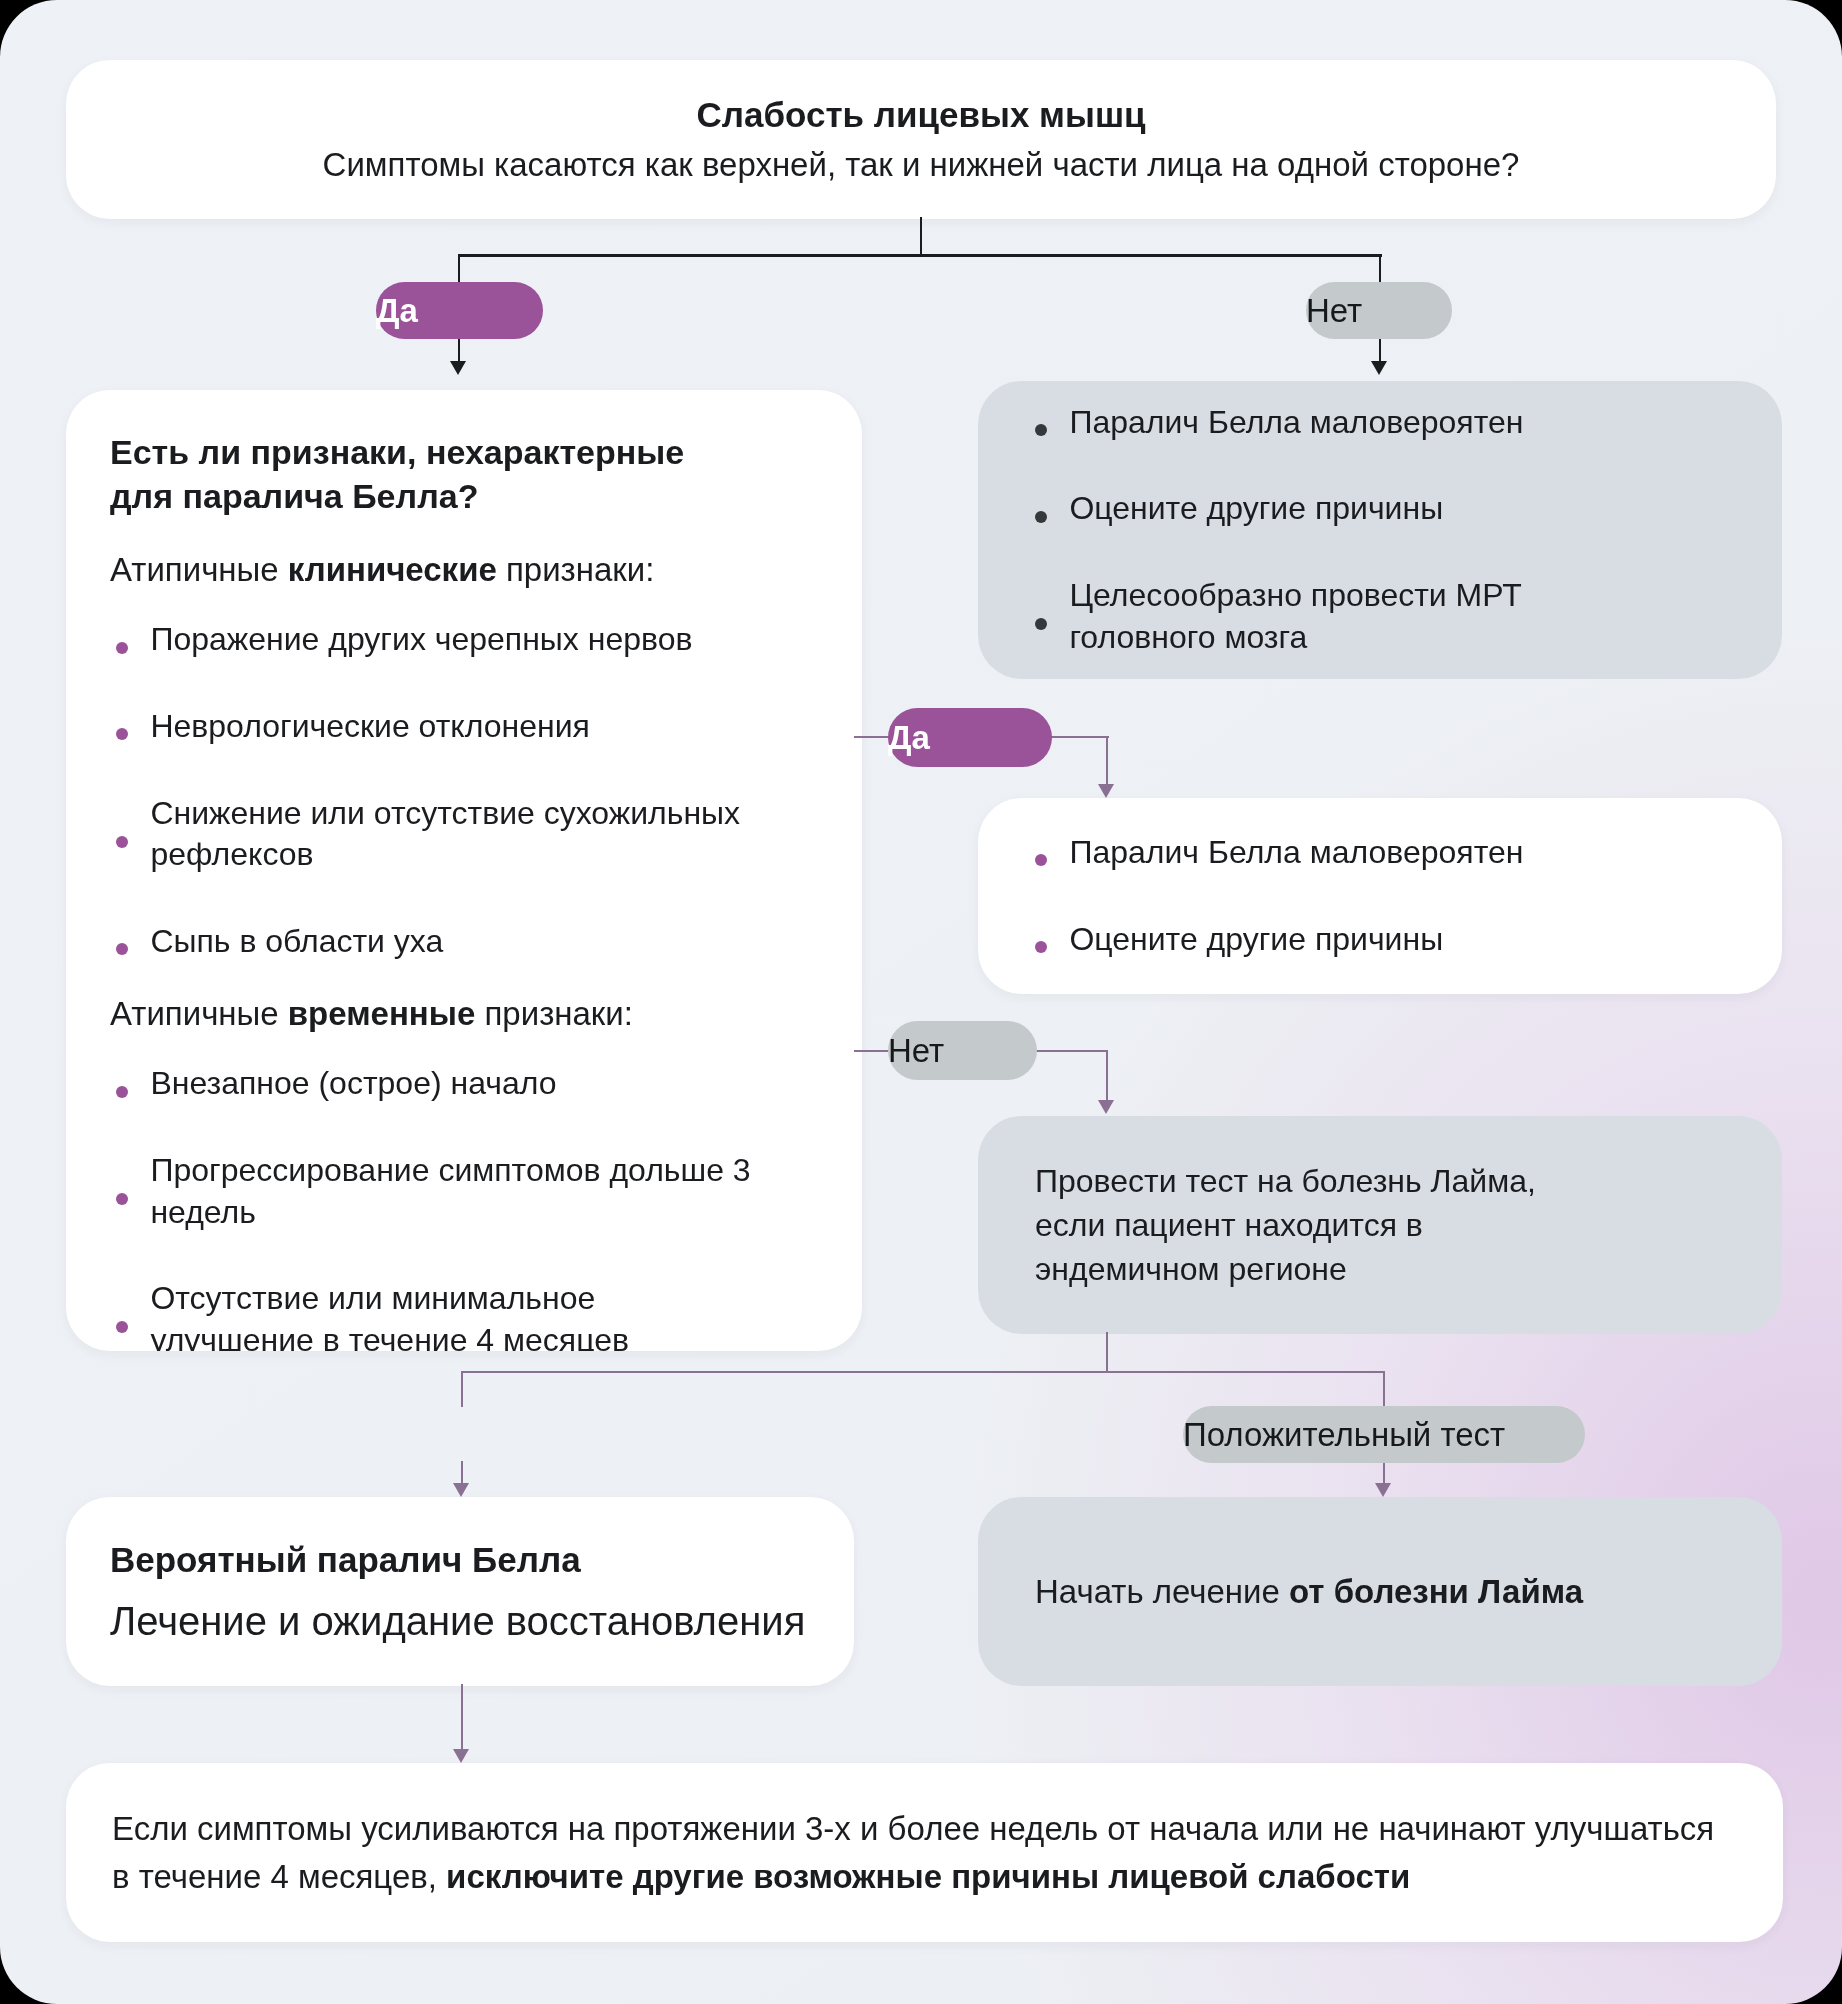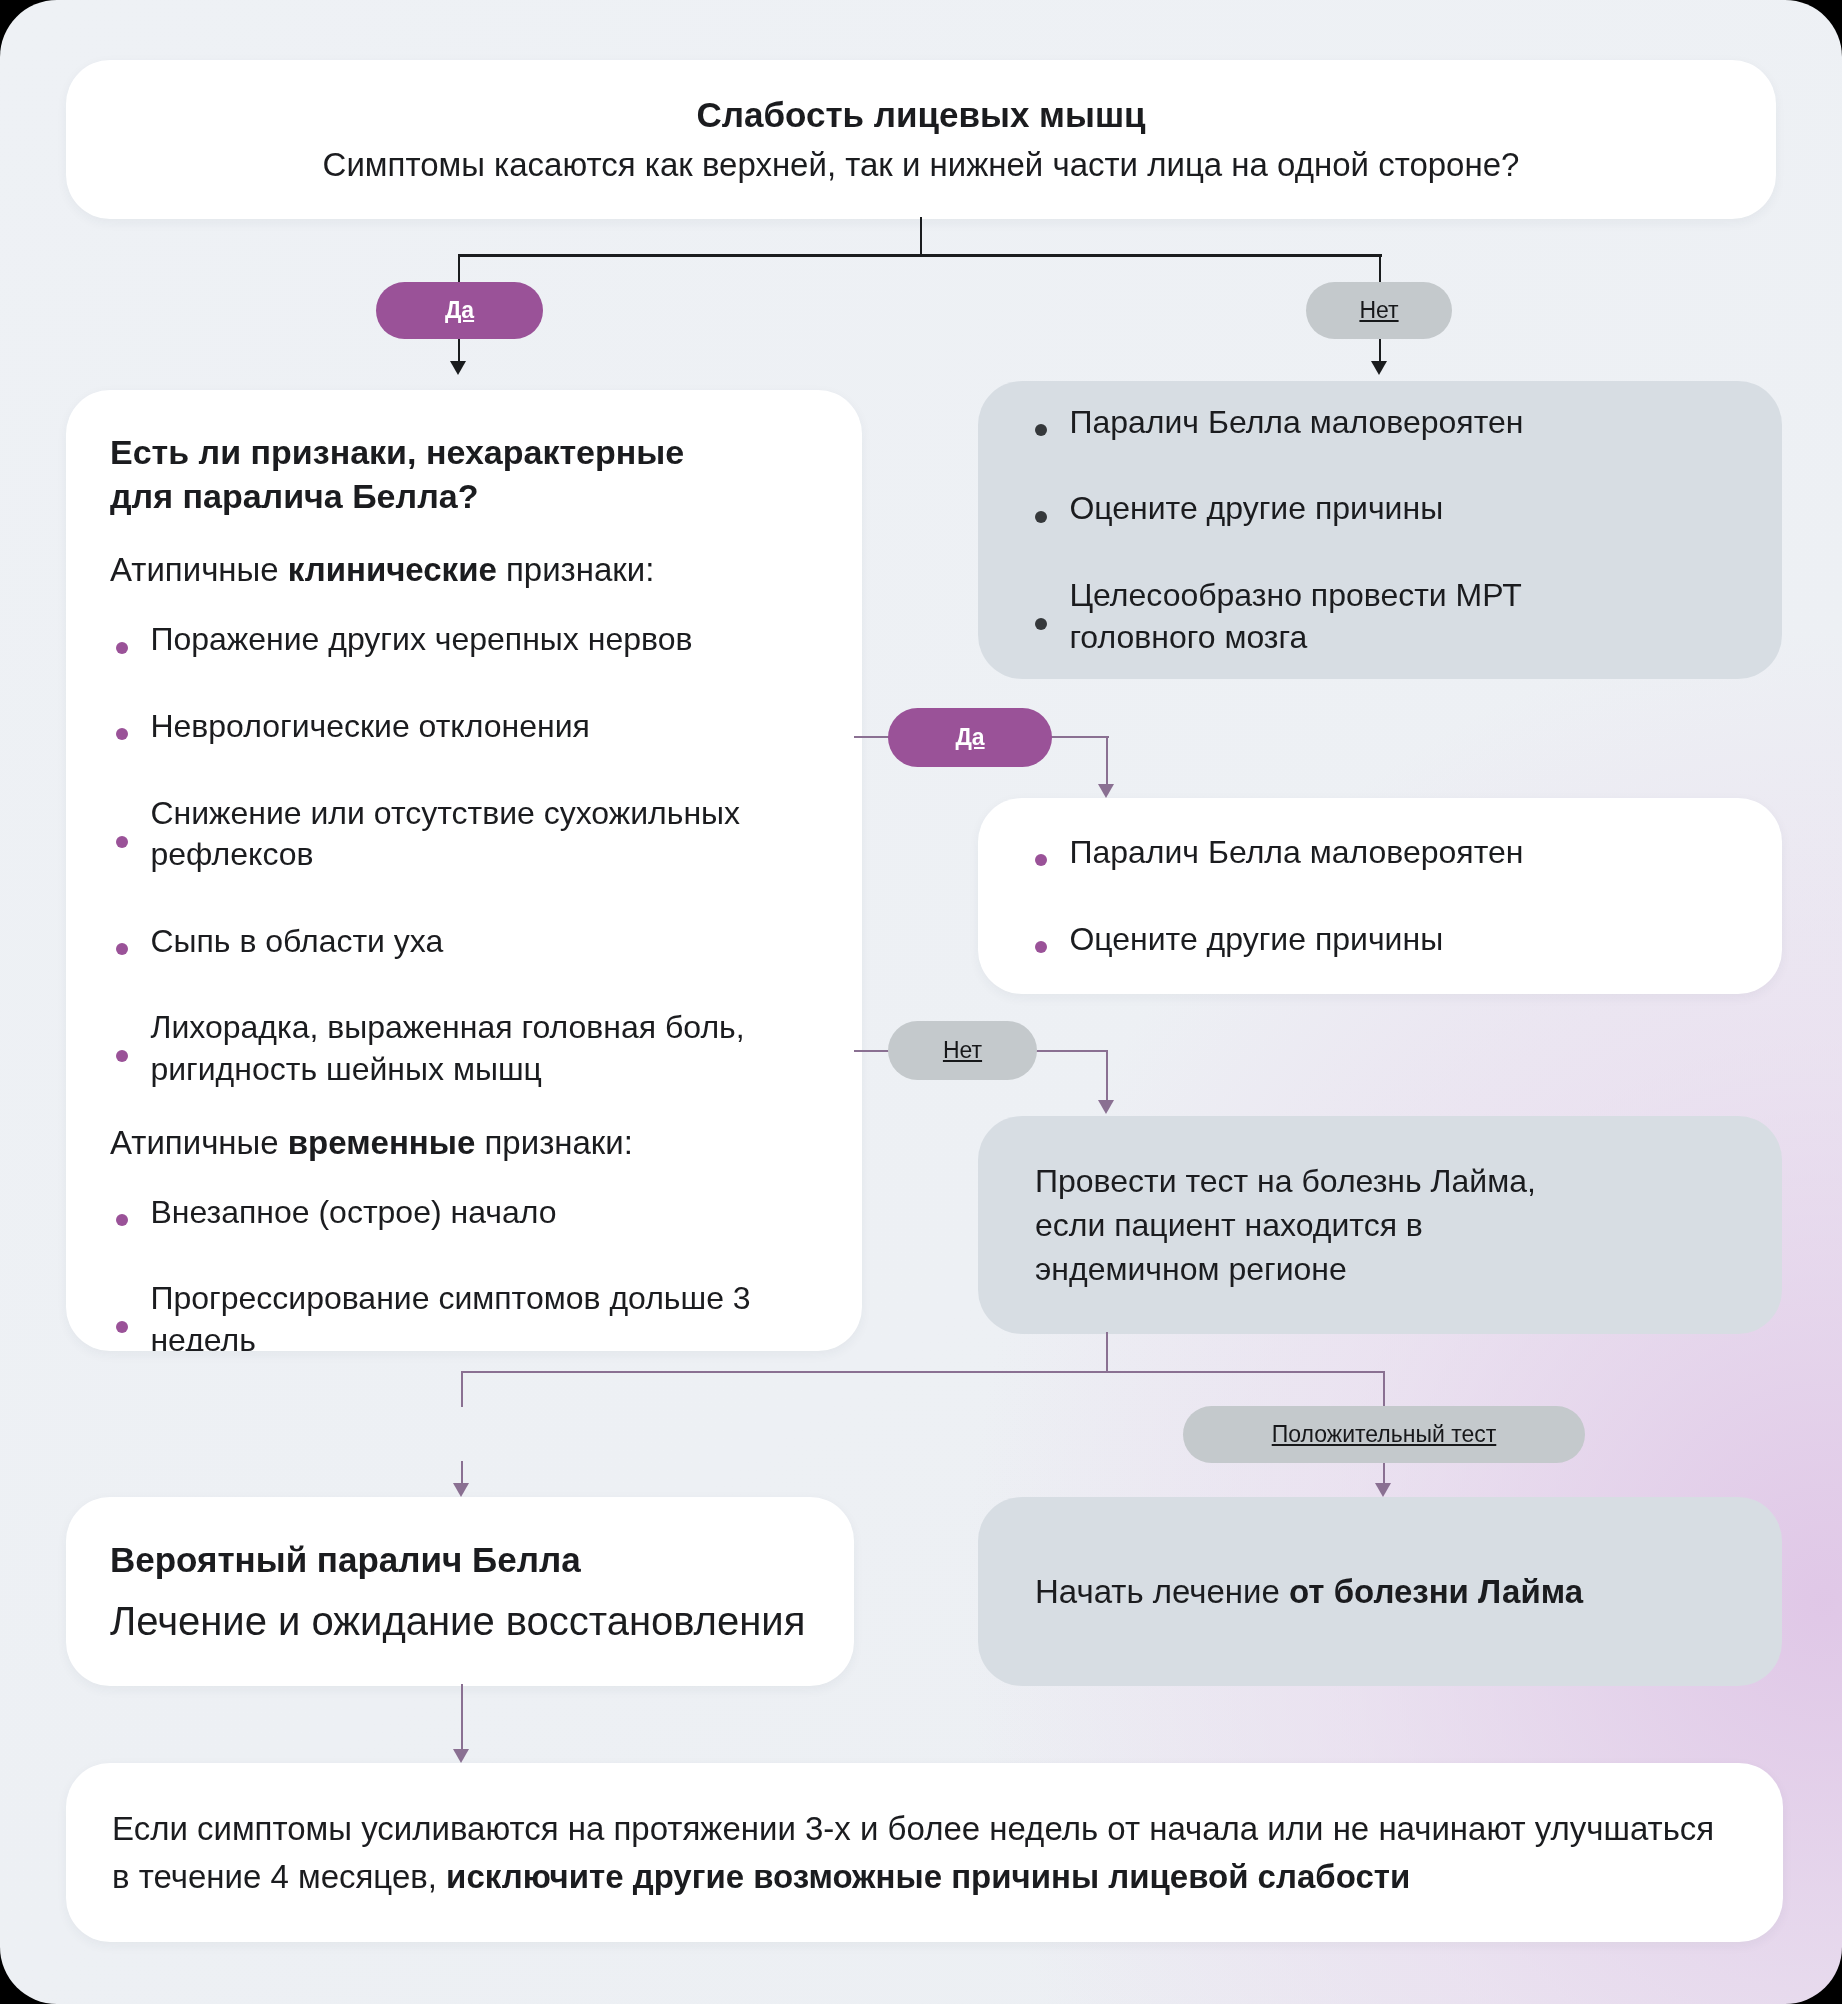--- a/index.html
+++ b/index.html
@@ -7,22 +7,22 @@
   .canvas{
     position:absolute;left:0;top:0;width:1842px;height:2004px;border-radius:57px;overflow:hidden;
     background:
       radial-gradient(1191px 1350px at 99% 80%, rgba(223,197,230,0.95) 0%, rgba(232,214,237,0.55) 40%, rgba(238,241,245,0) 72%),
       linear-gradient(145deg,#eef1f5 0%,#edf0f4 60%,#ecEFf3 100%);
     background-color:#edf0f4;
   }
   .box{position:absolute;border-radius:44px;box-sizing:border-box;}
   .white{background:#ffffff;box-shadow:0 3.2px 11px rgba(40,50,70,0.05);}
   .gray{background:#d7dde3;}
-  .pill{position:absolute;border-radius:32px;display:flex;align-items:center;justify-content:center;
-        font-size:23px;z-index:5;box-sizing:border-box;text-decoration:underline;}
+  .pill{position:absolute;border-radius:32px;display:flex;align-items:center;
+        font-size:33px;z-index:5;box-sizing:border-box;}
   .pill.purple{background:#9a5298;color:#ffffff;font-weight:700;}
   .pill.gray{background:#c4c9cc;color:#17181a;font-weight:400;}
   .line{position:absolute;background:#1a1c1e;}
   .pline{position:absolute;background:#8a7092;}
   .arr{position:absolute;width:0;height:0;border-left:8.7px solid transparent;border-right:8.7px solid transparent;border-top:14.3px solid #1a1c1e;}
   .parr{position:absolute;width:0;height:0;border-left:8.7px solid transparent;border-right:8.7px solid transparent;border-top:14.3px solid #8a7092;}
   .txt{font-size:32px;line-height:1.32;}
   ul.blist{list-style:none;margin:0;padding:0;}
   ul.blist li{display:flex;align-items:center;font-size:32px;line-height:1.3;}
   ul.blist li + li{margin-top:45px;}
@@ -87,24 +87,20 @@
           <span class="dot"></span>
           <span>Неврологические отклонения</span>
         </li>
       <li>
           <span class="dot"></span>
           <span style="max-width:635px;">Снижение или отсутствие сухожильных рефлексов</span>
         </li>
       <li>
           <span class="dot"></span>
           <span>Сыпь в области уха</span>
-        </li>
-      <li>
-          <span class="dot"></span>
-          <span style="max-width:627px;">Лихорадка, выраженная головная боль, ригидность шейных мышц</span>
         </li>
     </ul>
     <div class="subhdr"><span>Атипичные </span><span class="bold">временные</span><span> признаки:</span></div>
     <ul class="blist purple-dots">
       <li>
           <span class="dot"></span>
           <span>Внезапное (острое) начало</span>
         </li>
       <li>
           <span class="dot"></span>

